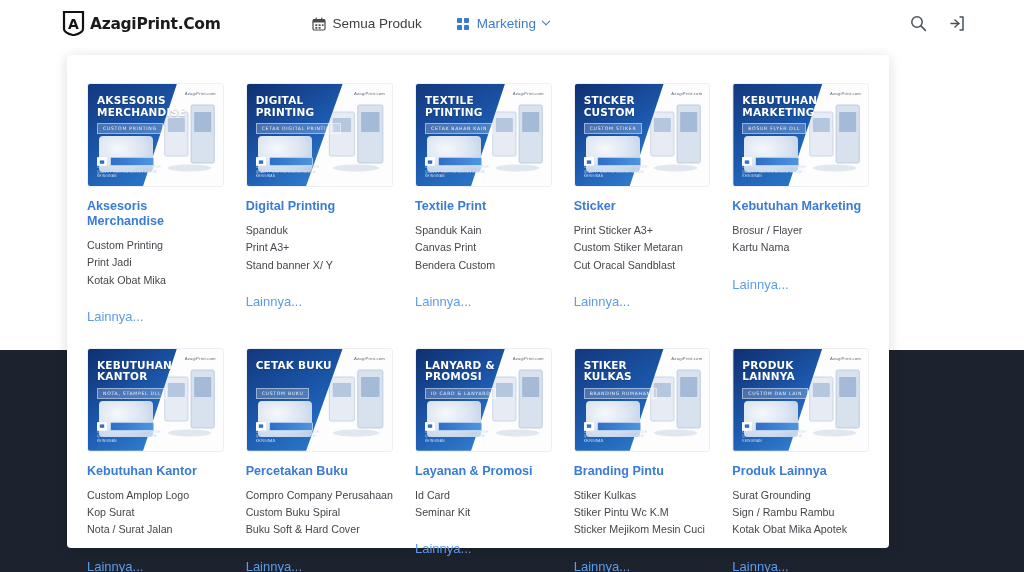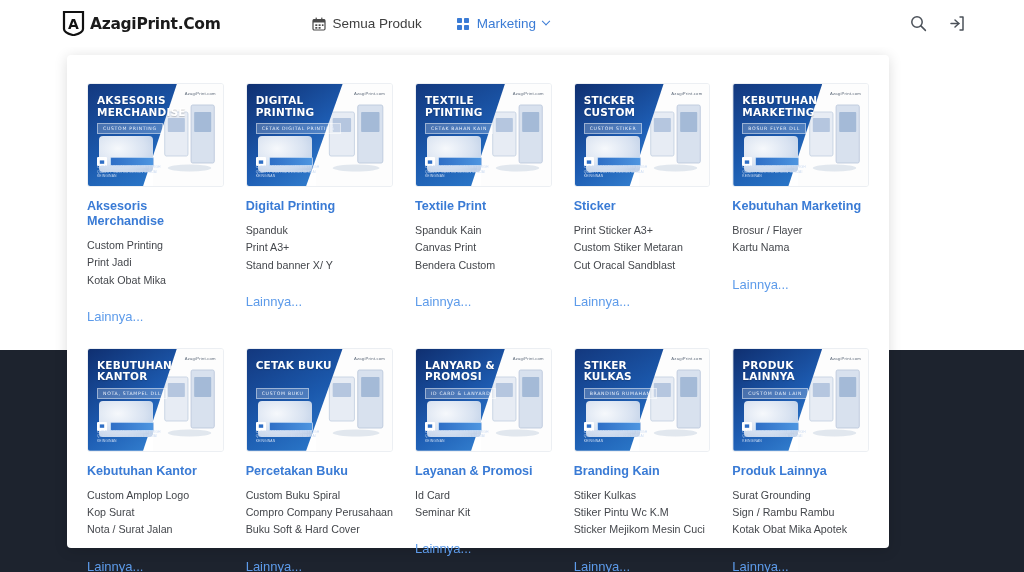--- a/index.html
+++ b/index.html
@@ -587,22 +587,22 @@
         </span>
         <span class="cta-pill"></span>
       </div>
       <div class="thumb-foot">CUSTOM BAHAN PILIHAN BEST HIGH QUALITY
 CUSTOM DESIGN SESUAI KEINGINAN</div>
     </div>
 
     <a class="cat-title" href="#">Percetakan Buku</a>
 
     <ul class="cat-list">
+            <li>Compro Company Perusahaan</li>
             <li>Custom Buku Spiral</li>
-            <li>Compro Company Perusahaan</li>
             <li>Buku Soft &amp; Hard Cover</li>
           </ul>
 
     <a class="cat-more" href="#">Lainnya...</a>
   </div>
         <div class="cat-cell">
     <div class="thumb">
       <div class="thumb-right"></div>
       <div class="thumb-art">
         <svg width="100%" height="100%" viewBox="0 0 80 74" preserveAspectRatio="none">
@@ -661,21 +661,21 @@
           <svg width="6" height="6" viewBox="0 0 6 6">
                   <rect x="0.8" y="1.4" width="4.4" height="3.4" fill="#2f6fc6"></rect>
                 </svg>
         </span>
         <span class="cta-pill"></span>
       </div>
       <div class="thumb-foot">CUSTOM BAHAN PILIHAN BEST HIGH QUALITY
 CUSTOM DESIGN SESUAI KEINGINAN</div>
     </div>
 
-    <a class="cat-title" href="#">Branding Kain</a>
+    <a class="cat-title" href="#">Branding Pintu</a>
 
     <ul class="cat-list">
             <li>Stiker Kulkas</li>
             <li>Stiker Pintu Wc K.M</li>
             <li>Sticker Mejikom Mesin Cuci</li>
           </ul>
 
     <a class="cat-more" href="#">Lainnya...</a>
   </div>
         <div class="cat-cell">

